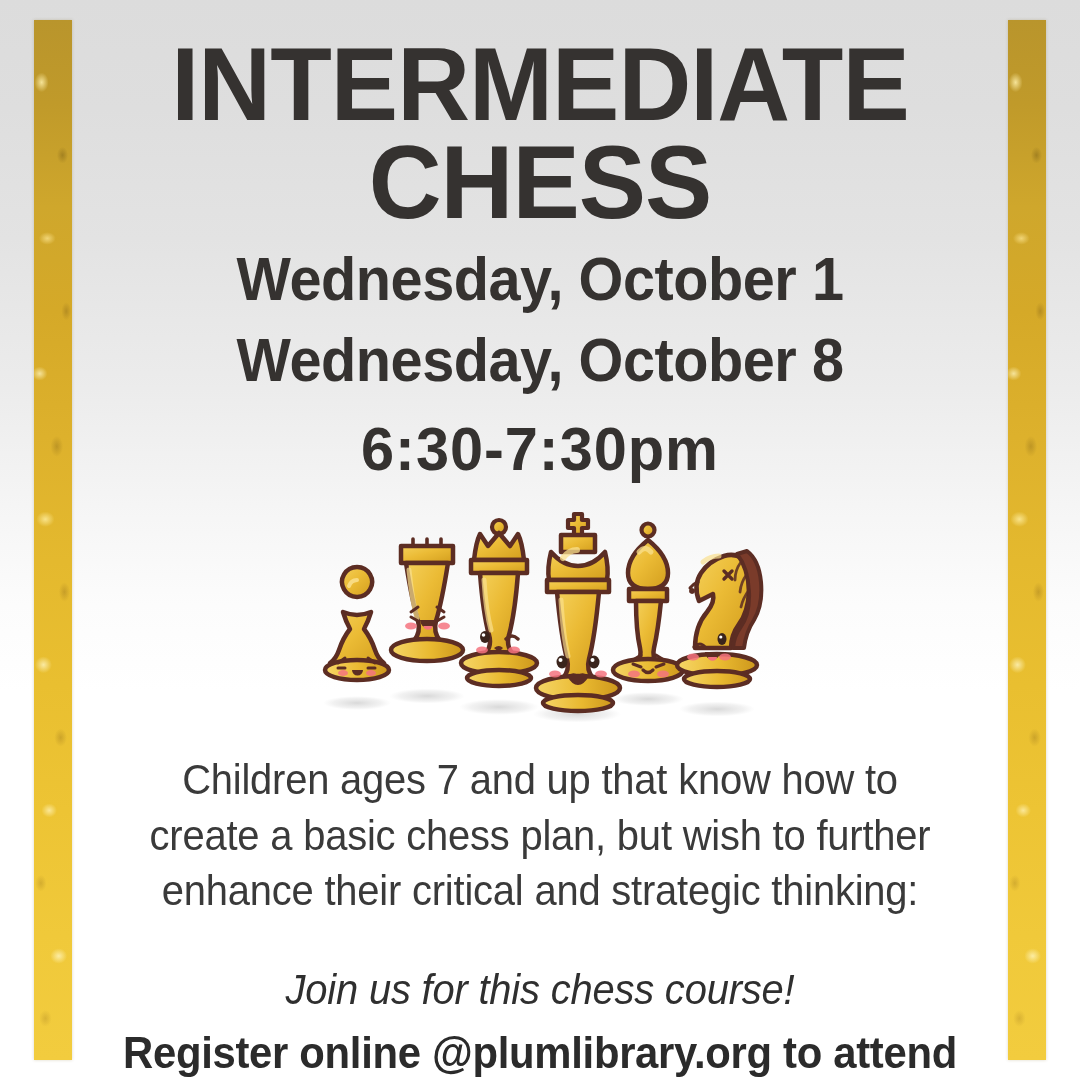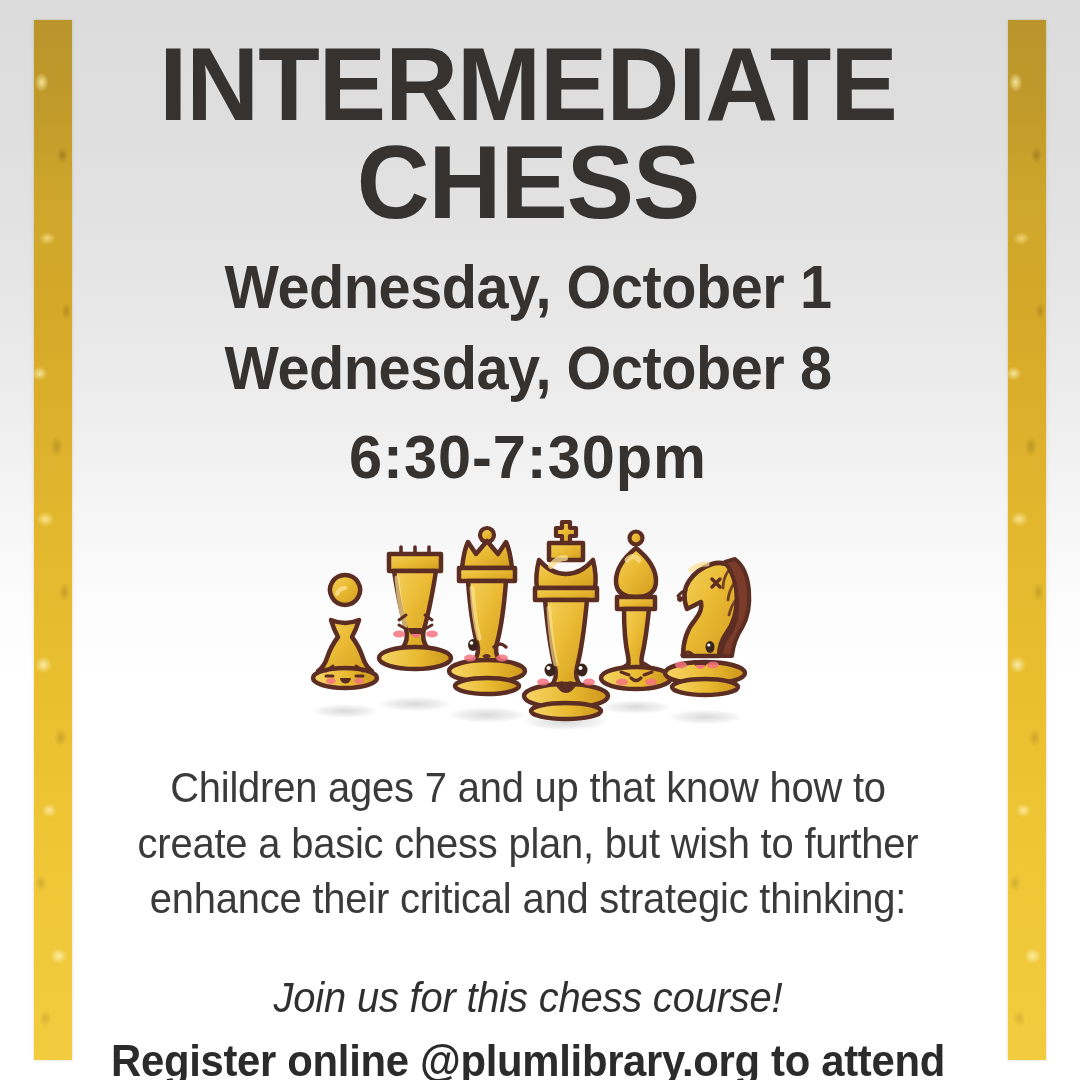--- a/index.html
+++ b/index.html
@@ -59,21 +59,21 @@
         #f0c93a 88%,
         #f2cc3e 100%);
     box-shadow: 0 0 3px rgba(120,95,25,0.25);
   }
   .goldbar.left  { left: 34px; }
   .goldbar.right { left: 1008px; }
 
   
   .content {
     position: absolute;
-    left: 78px;
+    left: 90px;
     top: 0;
     width: 900px;
     height: 1080px;
     text-align: center;
     color: #353230;
   }
 
   .headline {
     margin: 0;
     padding-top: 36px;
@@ -91,21 +91,21 @@
   .dateline {
     margin: 0;
     font-family: "Liberation Sans Narrow", "Liberation Sans", sans-serif;
     font-size: 62px;
     line-height: 1.32;
     font-weight: bold;
     letter-spacing: -0.5px;
     transform: scaleX(0.93);
     color: #353230;
   }
-  .dates { margin-top: 14px; }
+  .dates { margin-top: 6px; }
 
   .timeline {
     margin: 12px 0 0 0;
     font-family: "Liberation Sans Narrow", "Liberation Sans", sans-serif;
     font-size: 62px;
     font-weight: bold;
     letter-spacing: 1px;
     transform: scaleX(0.96);
     color: #353230;
   }

